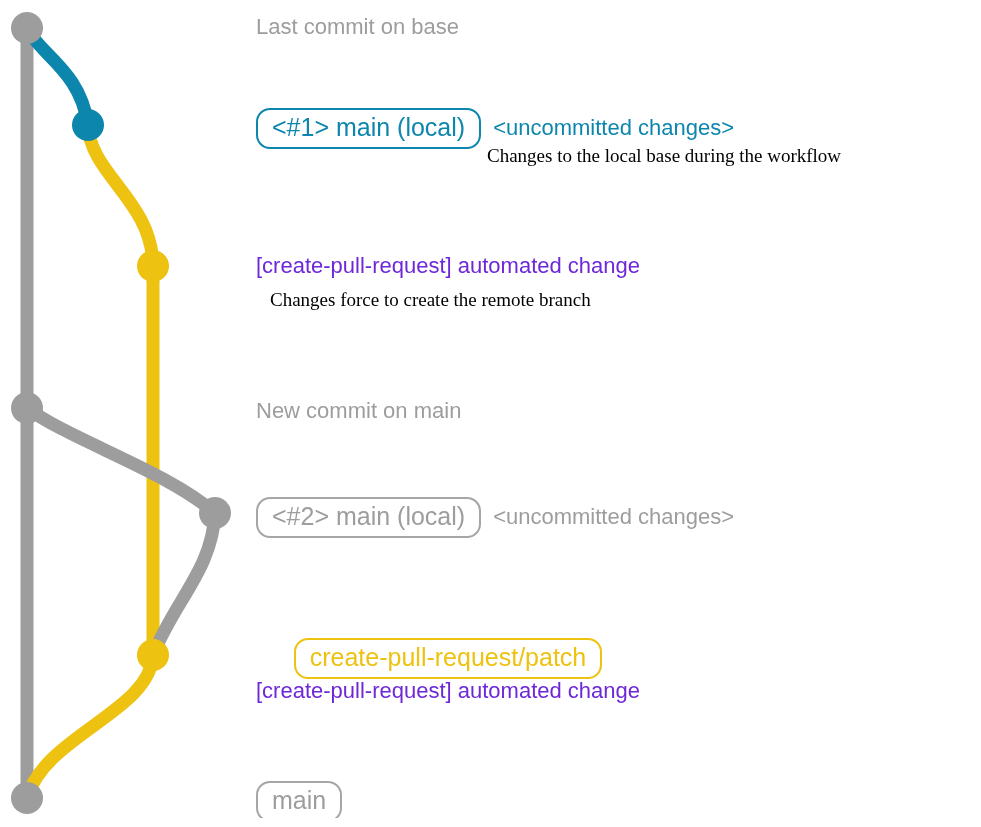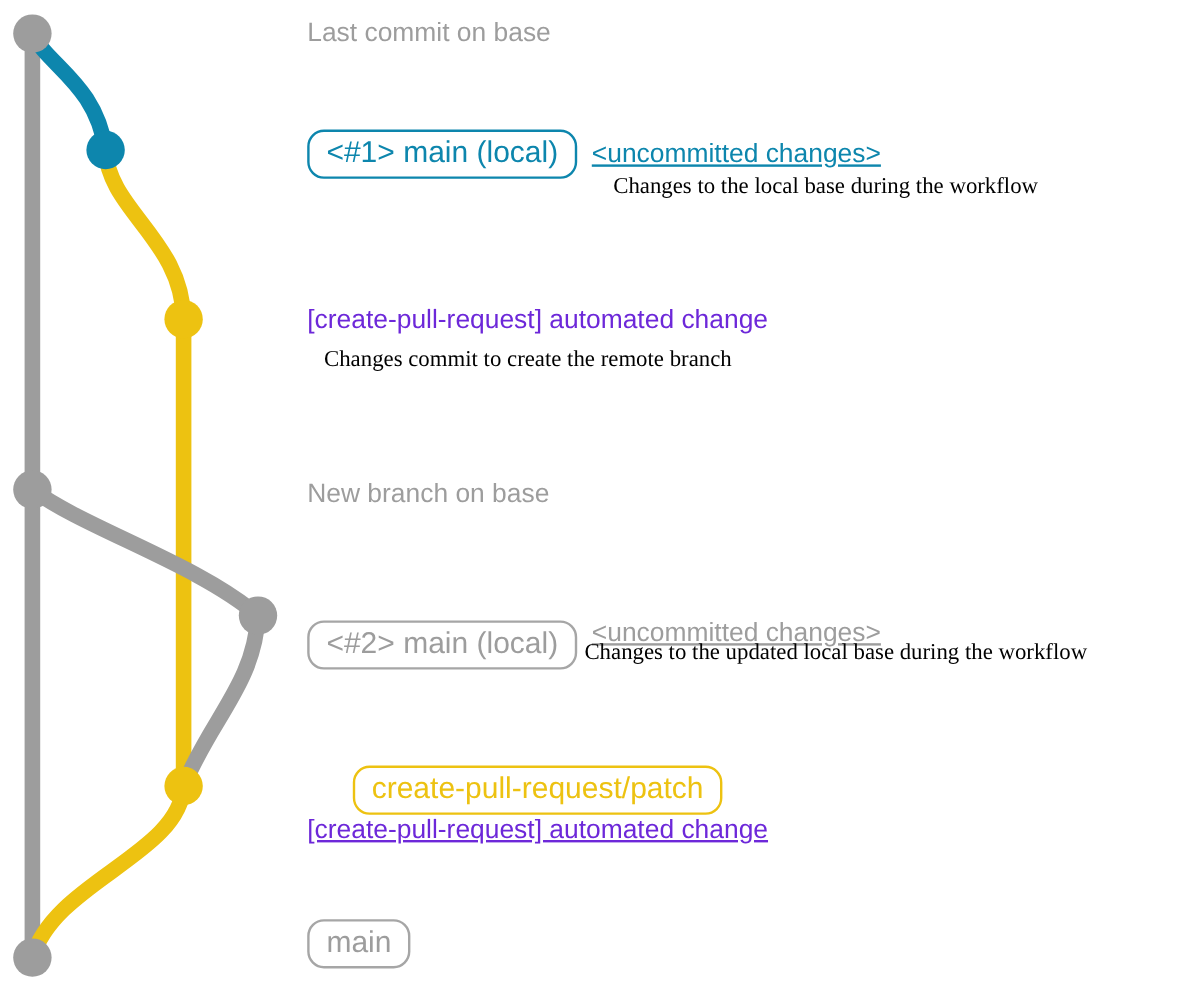--- a/index.html
+++ b/index.html
@@ -31,27 +31,26 @@
     display: inline-block;
     border: 2px solid;
     border-radius: 14px;
     padding: 4px 14px 5px 14px;
     font-size: 25px;
     line-height: 1.1;
     white-space: nowrap;
     background: #ffffff;
   }
   .chip-blue { border-color: #0d86ad; color: #0d86ad; }
-  .chip-gray { border-color: #a6a6a6; color: #9d9d9d; margin-top: 20px; }
+  .chip-gray { border-color: #a6a6a6; color: #9d9d9d; }
   .chip-yellow { border-color: #edc211; color: #edc211; }
   .subject {
     font-size: 22px;
     white-space: nowrap;
     line-height: 1.1;
-    text-decoration: underline;
   }
   .subject-blue { color: #0d86ad; }
   .subject-gray { color: #9d9d9d; }
   .subject-yellow { color: #6d28d9; }
   .note {
     position: absolute;
     font-family: "Liberation Serif", serif;
     font-size: 19px;
     color: #000000;
     white-space: nowrap;
@@ -95,38 +94,37 @@
     <circle cx="27" cy="798" r="16" fill="#9d9d9d"></circle>
   </svg>
 
   <div class="plain-label subject-gray" style="left:256px; top:15px;">Last commit on base</div>
 
   <div class="row" style="left:256px; top:108px;">
     <span class="chip chip-blue">&lt;#1&gt; main (local)</span>
     <span class="gap"></span>
     <span class="subject subject-blue">&lt;uncommitted changes&gt;</span>
   </div>
-  <div class="note" style="left:487px; top:146px;margin-left:24px;">Changes to the local base during the workflow</div>
+  <div class="note" style="left:487px; top:146px;">Changes to the local base during the workflow</div>
 
   <div class="plain-label subject-yellow" style="left:256px; top:254px;">[create-pull-request] automated change</div>
-  <div class="note" style="left:270px; top:290px;">Changes commit to create the remote branch</div>
+  <div class="note" style="left:270px; top:290px;">Changes force to create the remote branch</div>
 
-  <div class="plain-label subject-gray" style="left:256px; top:399px;">New branch on base</div>
+  <div class="plain-label subject-gray" style="left:256px; top:399px;">New commit on main</div>
 
   <div class="row" style="left:256px; top:497px;">
     <span class="chip chip-gray">&lt;#2&gt; main (local)</span>
     <span class="gap"></span>
     <span class="subject subject-gray">&lt;uncommitted changes&gt;</span>
   </div>
-  <div class="note" style="left:487px; top:534px;">Changes to the updated local base during the workflow</div>
 
   <div class="row" style="left:256px; top:638px;flex-direction:column;">
     <span class="chip chip-yellow">create-pull-request/patch</span>
     <span class="gap"></span>
     <span class="subject subject-yellow">[create-pull-request] automated change</span>
   </div>
 
-  <div class="row" style="left:256px; top:746px;">
+  <div class="row" style="left:256px; top:781px;">
     <span class="chip chip-gray">main</span>
     <span class="gap"></span>
   </div>
 
 </div>
 
 </body></html>

